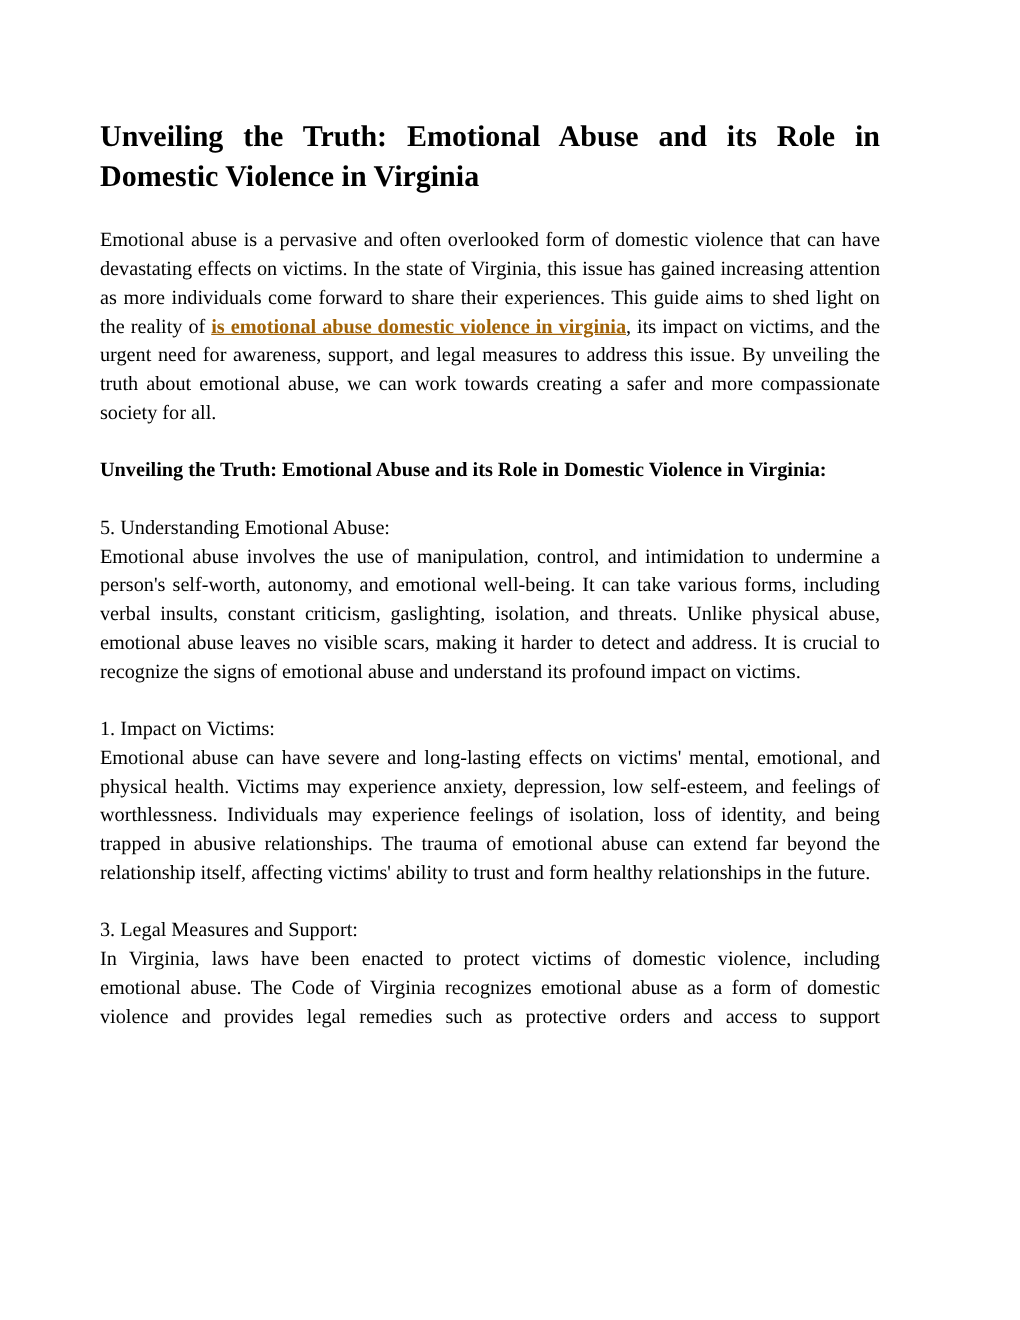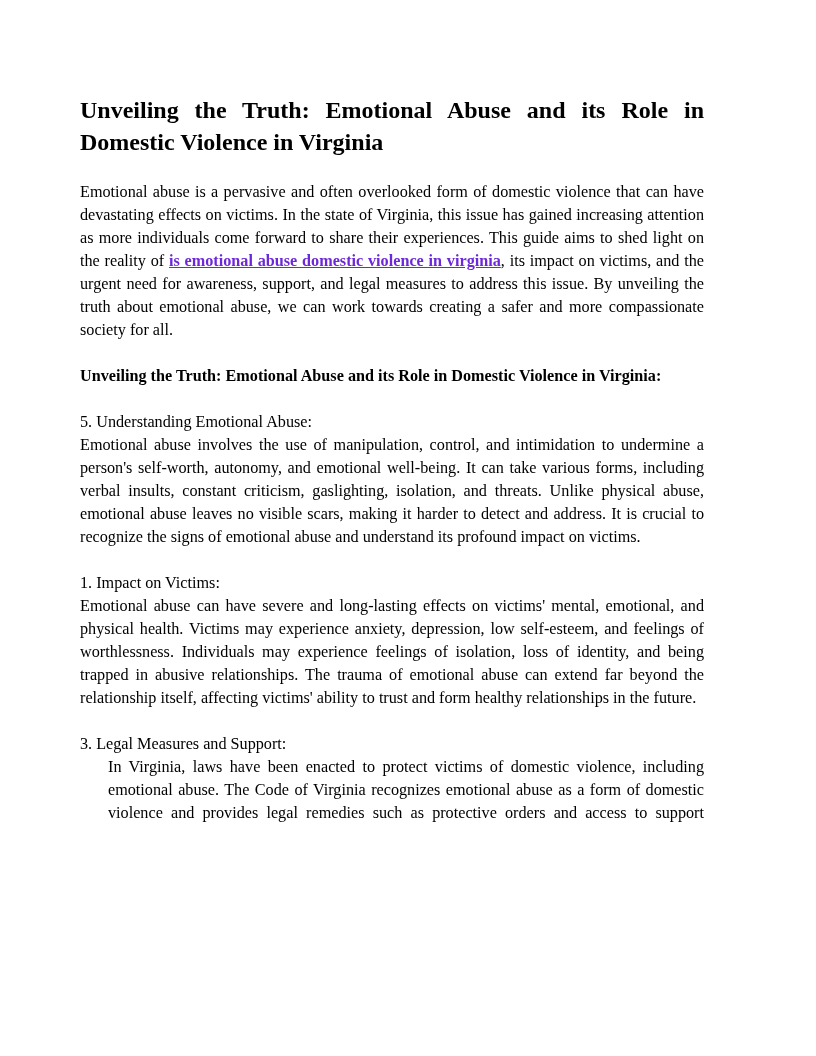--- a/index.html
+++ b/index.html
@@ -18,21 +18,21 @@
   }
   .intro-h { margin-top: 40px; }
   p {
     margin: 0; font-size: 16.2px; line-height: 23px; text-align: justify;
   }
   .gap { height: 23px; }
   .section-h {
     font-size: 16.2px; font-weight: bold; line-height: 23px; margin: 0;
     text-align: justify;
   }
-  a.link { color: #6d28d9; font-weight: bold; text-decoration: underline; }
+  a.link { color: #a16207; font-weight: bold; text-decoration: underline; }
   .item-title { font-size: 16.2px; line-height: 23px; margin: 0; }
 </style>
 </head>
 <body>
 
 <div class="page">
   <h1 class="title">Unveiling the Truth: Emotional Abuse and its Role in Domestic Violence in Virginia</h1>
 
   <div class="gap"></div>
 
@@ -49,15 +49,15 @@
   <div class="gap"></div>
 
   <div>
     <p class="item-title">1. Impact on Victims:</p>
     <p>Emotional abuse can have severe and long-lasting effects on victims' mental, emotional, and physical health. Victims may experience anxiety, depression, low self-esteem, and feelings of worthlessness. Individuals may experience feelings of isolation, loss of identity, and being trapped in abusive relationships. The trauma of emotional abuse can extend far beyond the relationship itself, affecting victims' ability to trust and form healthy relationships in the future.</p>
   </div>
   <div class="gap"></div>
 
   <div>
     <p class="item-title">3. Legal Measures and Support:</p>
-    <p style="text-align-last: justify; margin-left: 28px;">In Virginia, laws have been enacted to protect victims of domestic violence, including emotional abuse. The Code of Virginia recognizes emotional abuse as a form of domestic violence and provides legal remedies such as protective orders and access to support</p>
+    <p style="text-align-last: justify;">In Virginia, laws have been enacted to protect victims of domestic violence, including emotional abuse. The Code of Virginia recognizes emotional abuse as a form of domestic violence and provides legal remedies such as protective orders and access to support</p>
   </div>
 </div>
 
 </body></html>

